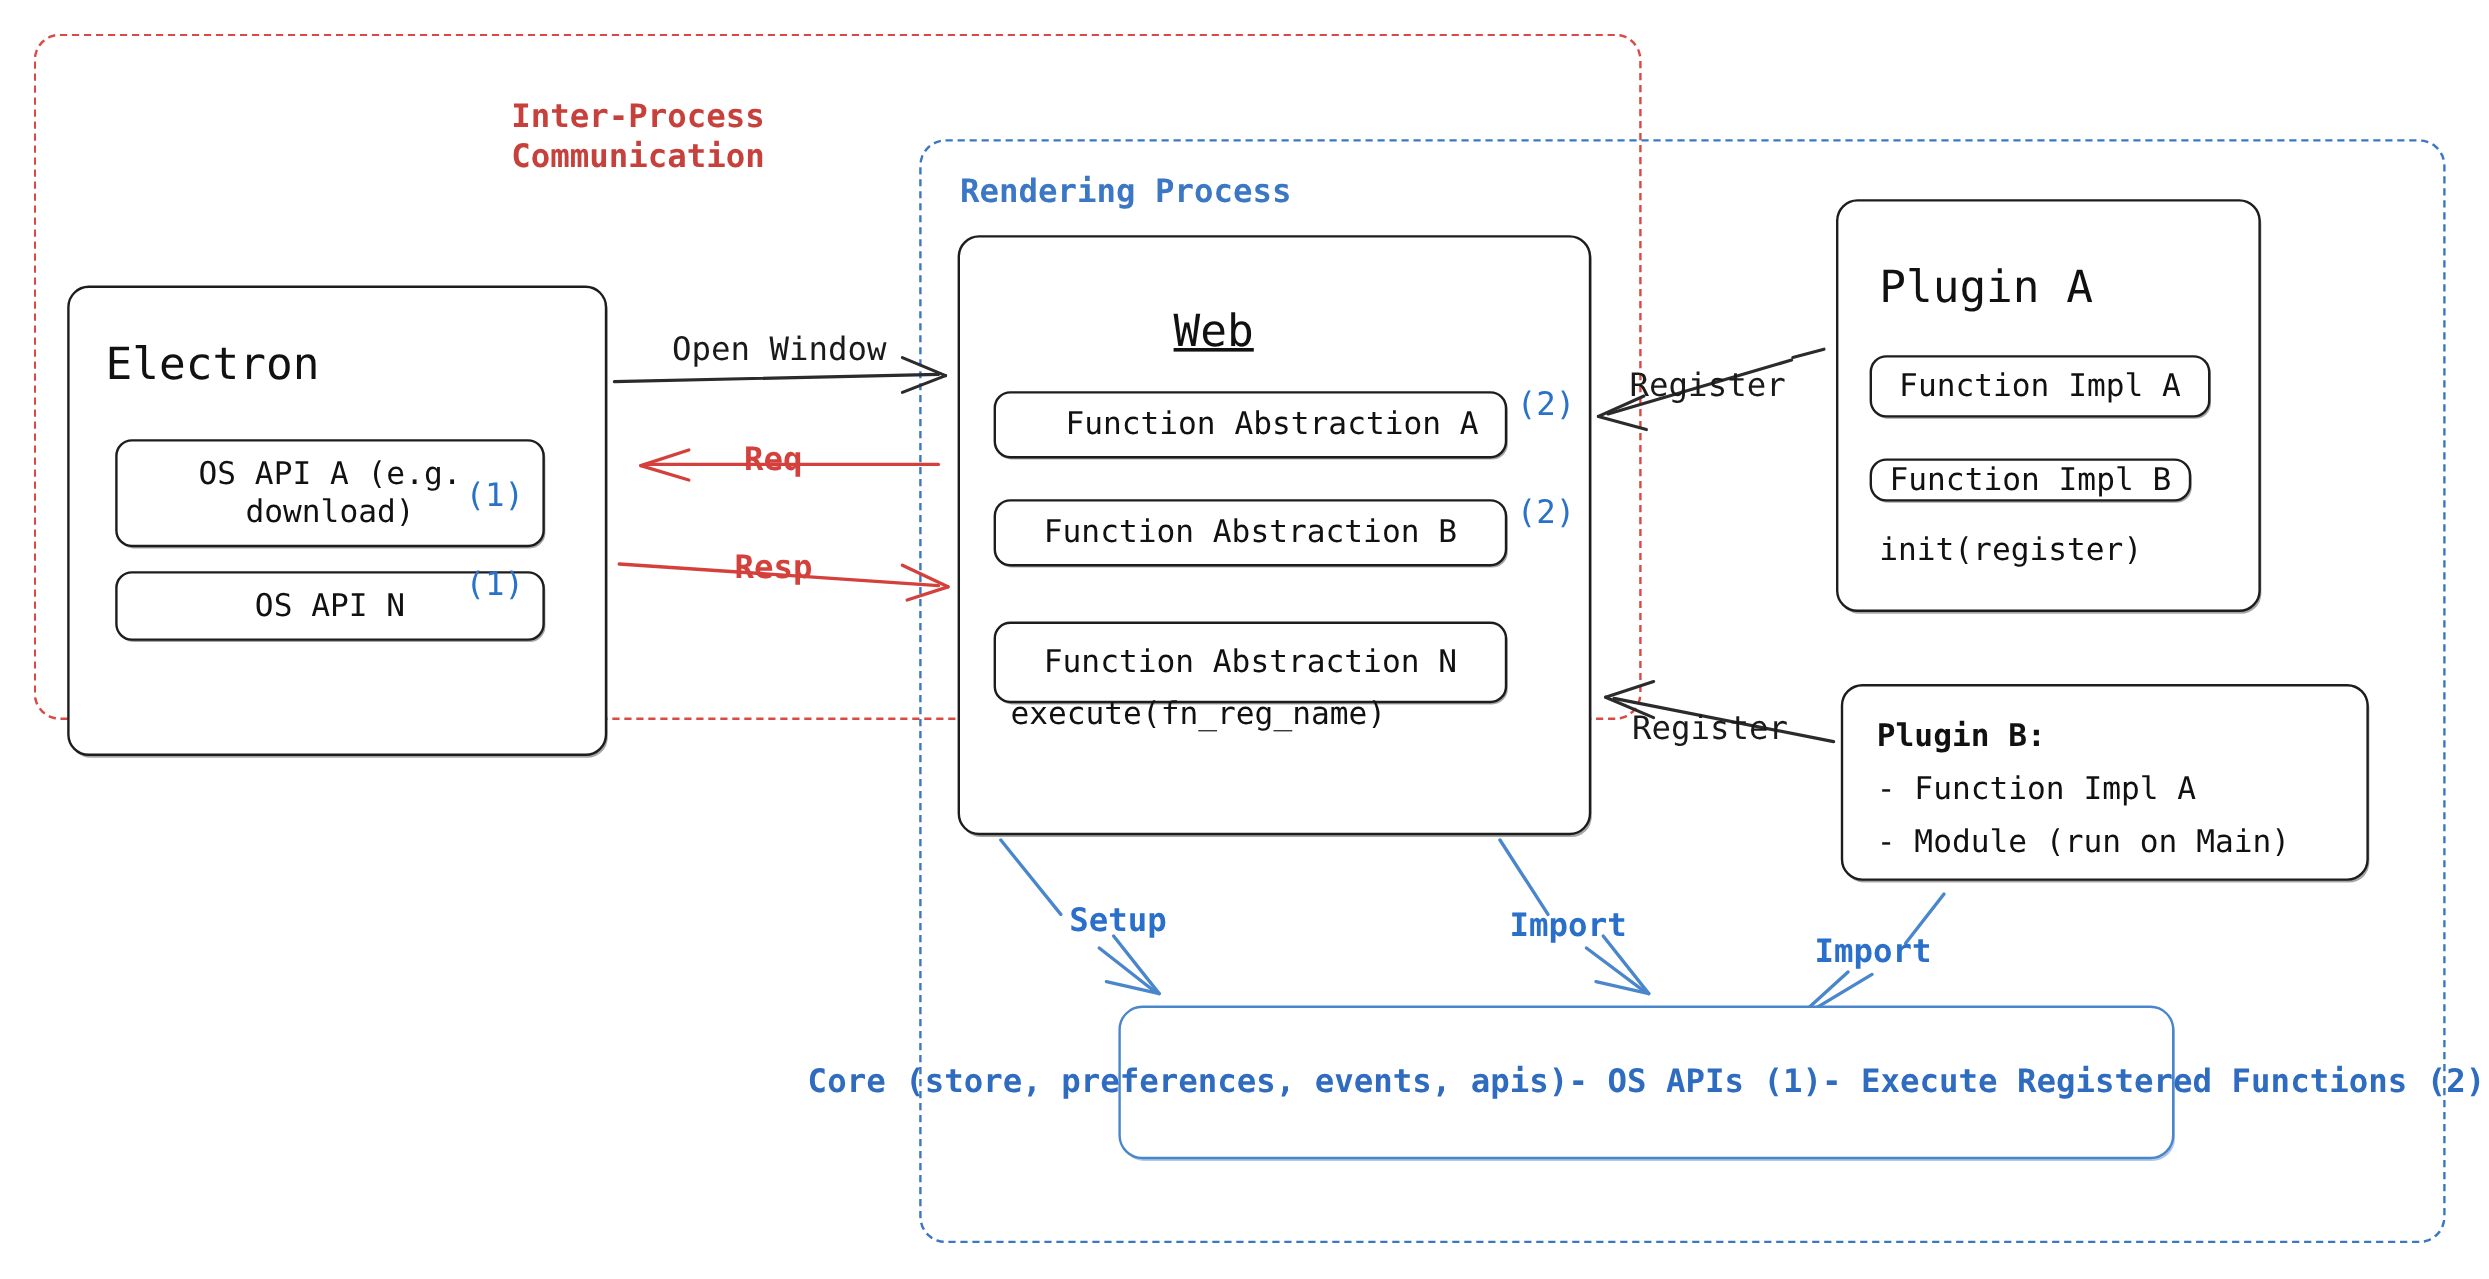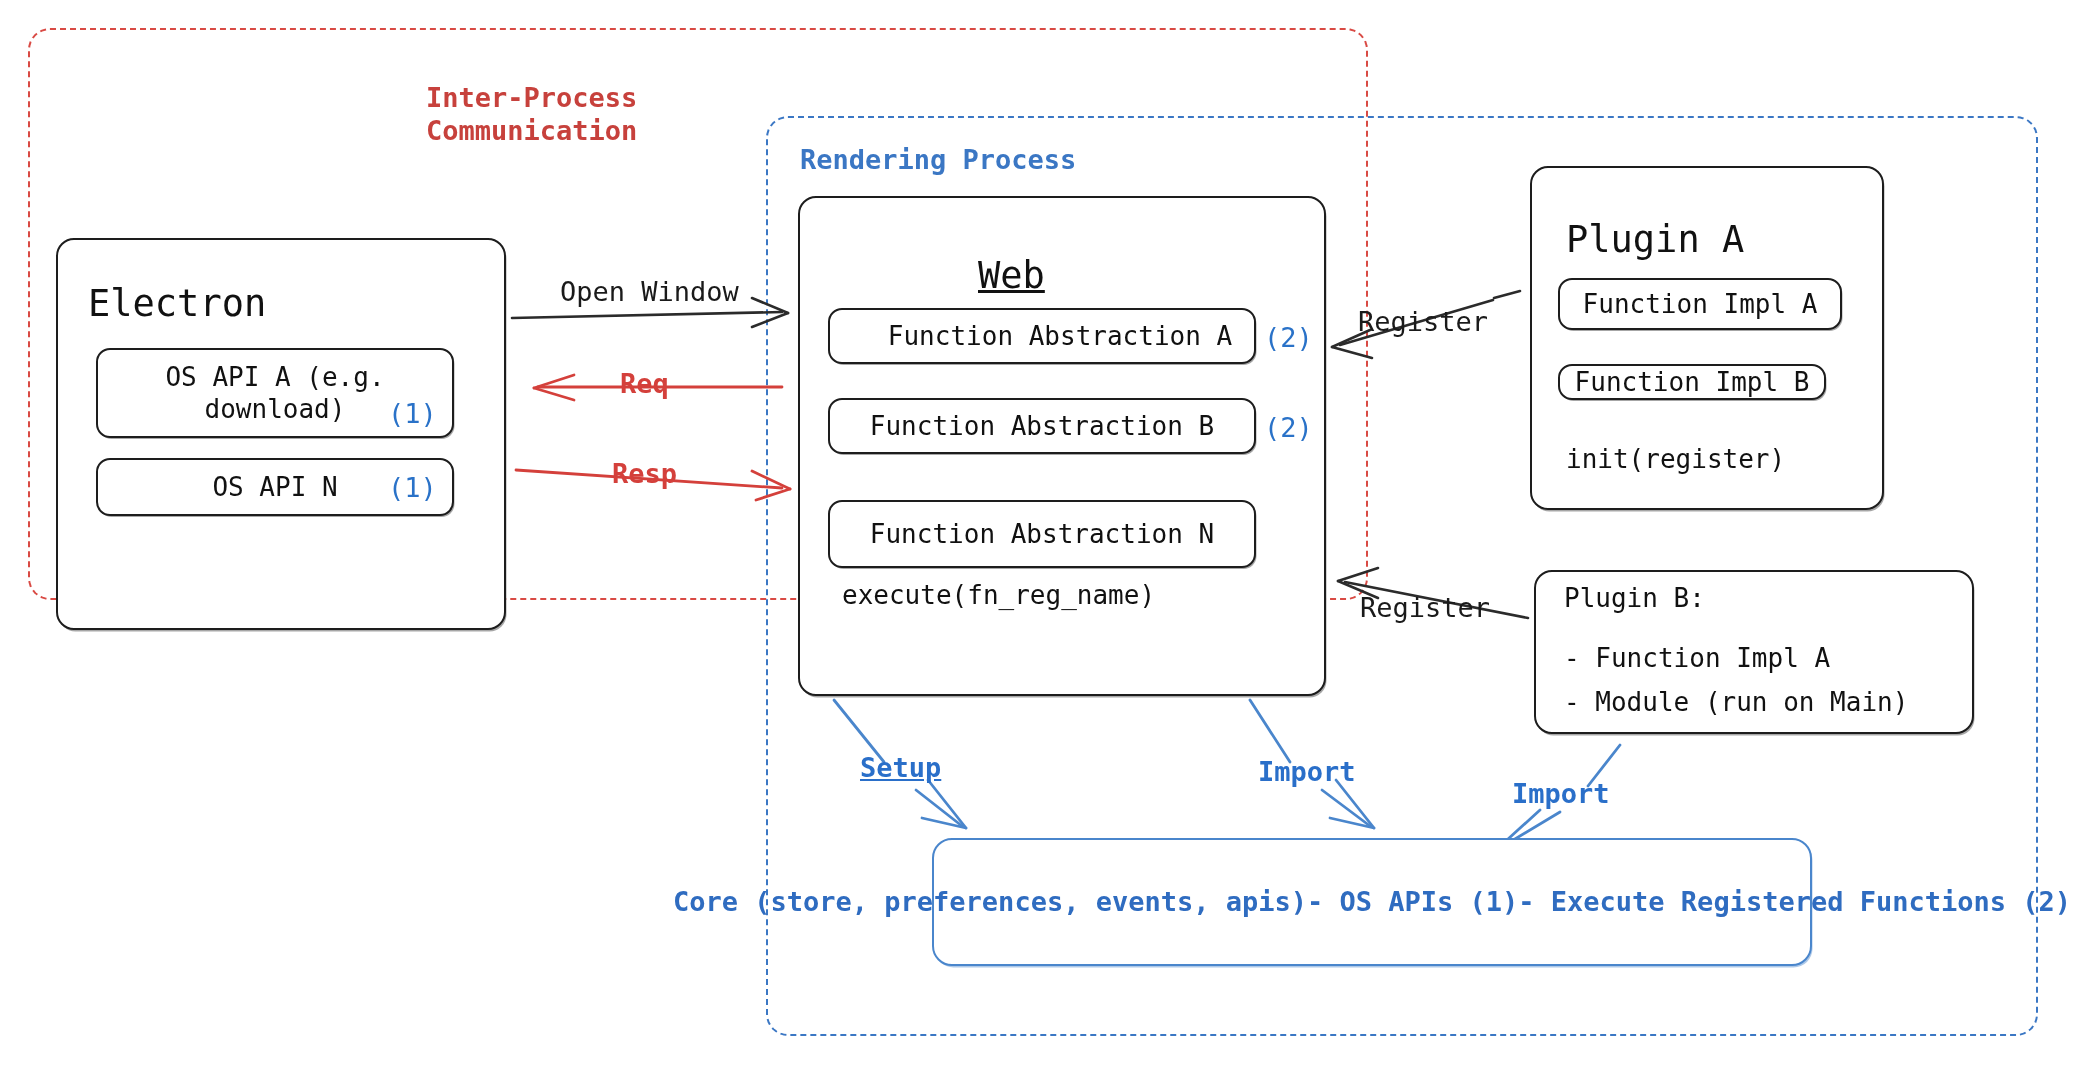--- a/index.html
+++ b/index.html
@@ -74,20 +74,21 @@
     background: #ffffff;
     display: flex;
     align-items: center;
     justify-content: center;
     text-align: center;
     font-size: 26px;
     color: #111111;
     line-height: 1.25;
     box-shadow: 1.5px 2px 0 -1px rgba(0,0,0,0.35);
     white-space: pre;
+    margin-top: 18px;
   }
   .plain-text {
     position: absolute;
     font-size: 26px;
     color: #111111;
     white-space: pre;
     line-height: 1.35;
   }
   .marker {
     position: absolute;
@@ -199,21 +200,21 @@
       <path d="M1540 810 L1496 850"></path>
       <path d="M1546 846 L1496 850"></path>
     </g>
   </svg>
 
   <div class="edge-label black" style="left:560px; top:276px;">Open Window</div>
   <div class="edge-label red" style="left:620px; top:368px;">Req</div>
   <div class="edge-label red" style="left:612px; top:458px;">Resp</div>
   <div class="edge-label black" style="left:1358px; top:306px;">Register</div>
   <div class="edge-label black" style="left:1360px; top:592px;">Register</div>
-  <div class="edge-label blue" style="left:860px; top:752px;text-decoration:underline;">Setup</div>
+  <div class="edge-label blue" style="left:891px; top:752px;">Setup</div>
   <div class="edge-label blue" style="left:1258px; top:756px;">Import</div>
   <div class="edge-label blue" style="left:1512px; top:778px;">Import</div>
 
   <div class="box" id="electron-box" style="left:56px; top:238px; width:450px; height:392px;"></div>
   <div class="box-title" style="left:88px; top:282px;">Electron</div>
 
   <div class="inner-box" style="left:96px; top:348px; width:358px; height:90px;">OS API A (e.g.
 download)</div>
   <div class="marker" style="left:388px; top:398px;">(1)</div>
 
@@ -235,21 +236,21 @@
 
   <div class="box" id="plugin-a-box" style="left:1530px; top:166px; width:354px; height:344px;"></div>
   <div class="box-title" style="left:1566px; top:218px;">Plugin A</div>
 
   <div class="inner-box" style="left:1558px; top:278px; width:284px; height:52px;">Function Impl A</div>
   <div class="inner-box" style="left:1558px; top:364px; width:268px; height:36px;">Function Impl B</div>
 
   <div class="plain-text" style="left:1566px; top:442px;">init(register)</div>
 
   <div class="box" id="plugin-b-box" style="left:1534px; top:570px; width:440px; height:164px;"></div>
-  <div class="plain-text" style="left:1564px; top:578px; line-height:1.55;">Plugin B:</div>
+  <div class="plain-text" style="left:1564px; top:594px; line-height:1.55;font-weight:bold;">Plugin B:</div>
   <div class="plain-text" style="left:1564px; top:638px; line-height:1.55;">- Function Impl A</div>
   <div class="plain-text" style="left:1564px; top:682px; line-height:1.55;">- Module (run on Main)</div>
 
   <div id="core-box">
     <div class="core-line">Core (store, preferences, events, apis)</div>
     <div class="core-line">- OS APIs (1)</div>
     <div class="core-line">- Execute Registered Functions (2)</div>
   </div>
 
 </div>

